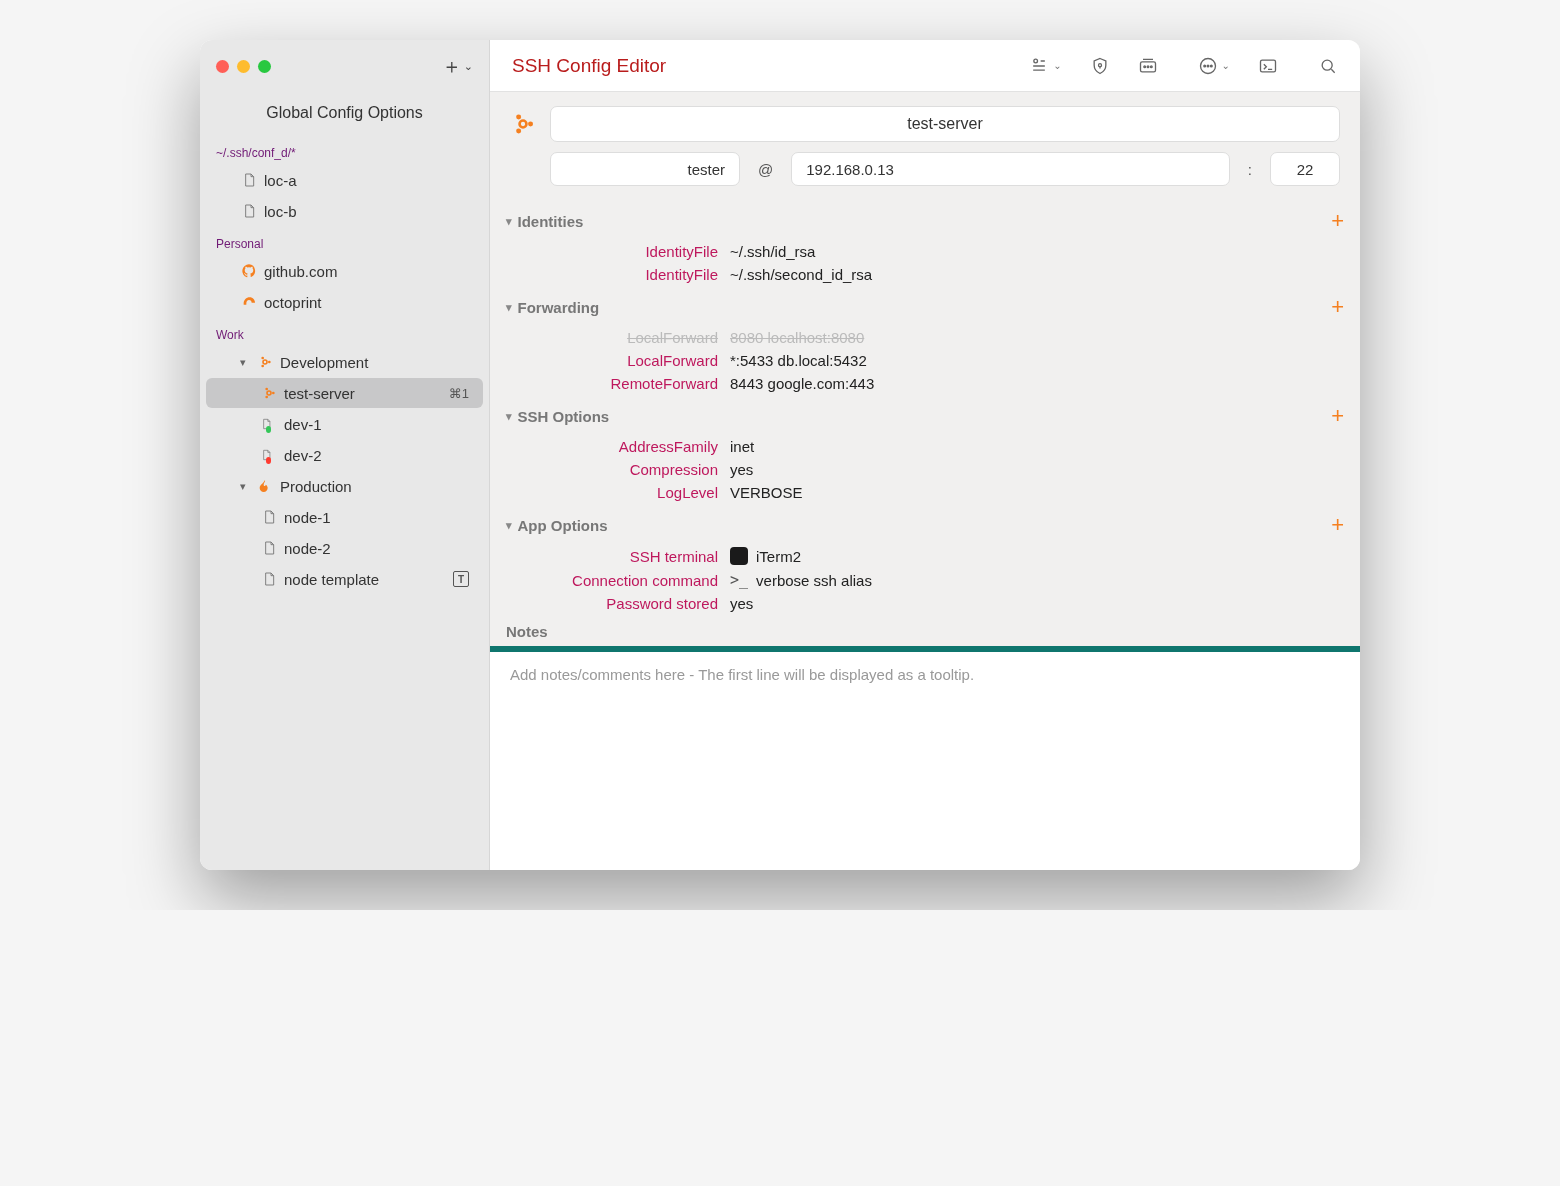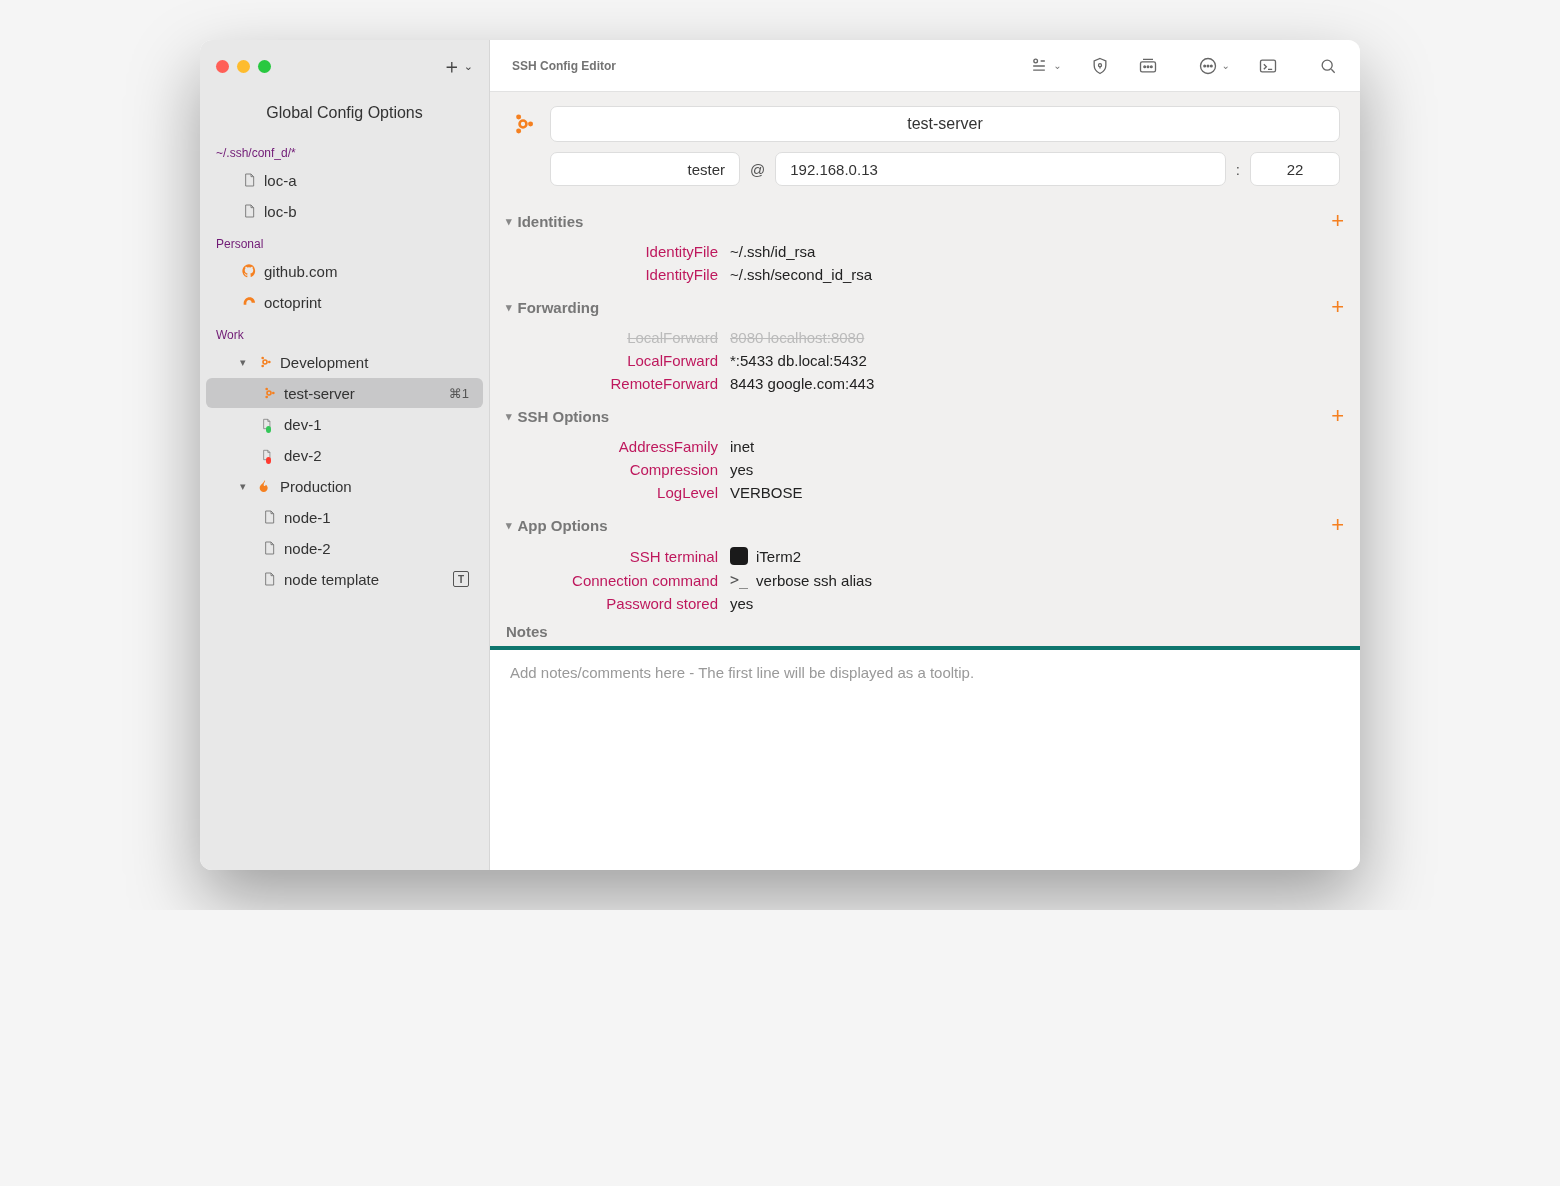--- a/index.html
+++ b/index.html
@@ -92,70 +92,70 @@
   }
   .toolbar {
     height:52px;
     background:#fff;
     border-bottom:1px solid #e2e2e2;
     display:flex;
     align-items:center;
     padding: 0 22px;
     gap: 40px;
   }
-  .toolbar .title { font-size:12px; font-weight:700; color:#737373; }
+  .toolbar .title { font-size:19px; font-weight:400; color:#b91c1c; }
   .toolbar .tb-group { display:flex; align-items:center; gap:28px; }
   .toolbar .tb-spacer { flex:1; }
   .tb-btn { color:#666; cursor:pointer; display:flex; align-items:center; gap:4px; }
   .tb-btn svg { width:20px;height:20px; stroke:#666; fill:none; stroke-width:1.6; }
   .tb-btn .chev-sm { font-size:10px; color:#777; }
   
   .host-box {
     padding: 14px 20px;
     display:flex;
     flex-direction:column;
     gap: 10px;
   }
   .host-row1 { display:flex; align-items:center; gap:14px; }
   .os-icon { width:26px;height:26px; }
   .host-input {
     flex:1; background:#fff; border:1px solid #ddd; border-radius:7px;
     height:36px; display:flex; align-items:center; justify-content:center;
     font-size:16px; color:#333;
   }
-  .host-row2 { display:flex; align-items:center; gap:8px; padding-left:40px;}
+  .host-row2 { display:flex; align-items:center; gap:16px; padding-left:40px;}
   .small-input {
     background:#fff; border:1px solid #ddd; border-radius:7px;
     height:34px; display:flex; align-items:center;
     font-size:15px; color:#333; padding:0 14px;
   }
   .small-input.user { width:190px; justify-content:flex-end; }
   .small-input.ip { flex:1; }
-  .small-input.port { width:90px; justify-content:center; }
+  .small-input.port { width:70px; justify-content:center; }
   .at, .colon { color:#555; font-size:15px; padding:0 2px; }
   
   .sections { }
   .sec-head {
     display:flex; align-items:center; padding:8px 16px 6px 16px;
     color:#777; font-size:15px; font-weight:600;
   }
   .sec-head .disc { color:#888; margin-right:6px; font-size:11px; }
   .sec-head .spacer { flex:1; }
   .sec-head .plus { color:#f58020; font-size:22px; font-weight:300; cursor:pointer; }
   .kv-row {
     display:flex; align-items:center; padding: 3px 20px 3px 20px;
     font-size:15px;
   }
   .kv-key { width:220px; padding-right:12px; text-align:right; color:#be185d; }
   .kv-val { color:#222; display:flex; align-items:center; gap:8px;text-align:center; }
   .disabled .kv-key, .disabled .kv-val { color:#bbb; text-decoration:line-through; }
   .app-icon-box { width:18px;height:18px;border-radius:4px;background:#1a1a1a;display:inline-block; }
   .prompt-glyph { font-family:monospace; color:#555; }
   .notes-placeholder {
-    background:#fff; border-top:4px solid #0f766e;
+    background:#fff; border-top:6px solid #0f766e;
     padding:14px 20px; color:#999; font-size:15px;
     flex:1;
   }
 </style>
 </head>
 <body>
 
 <div class="window">
 
   <div class="sidebar">

